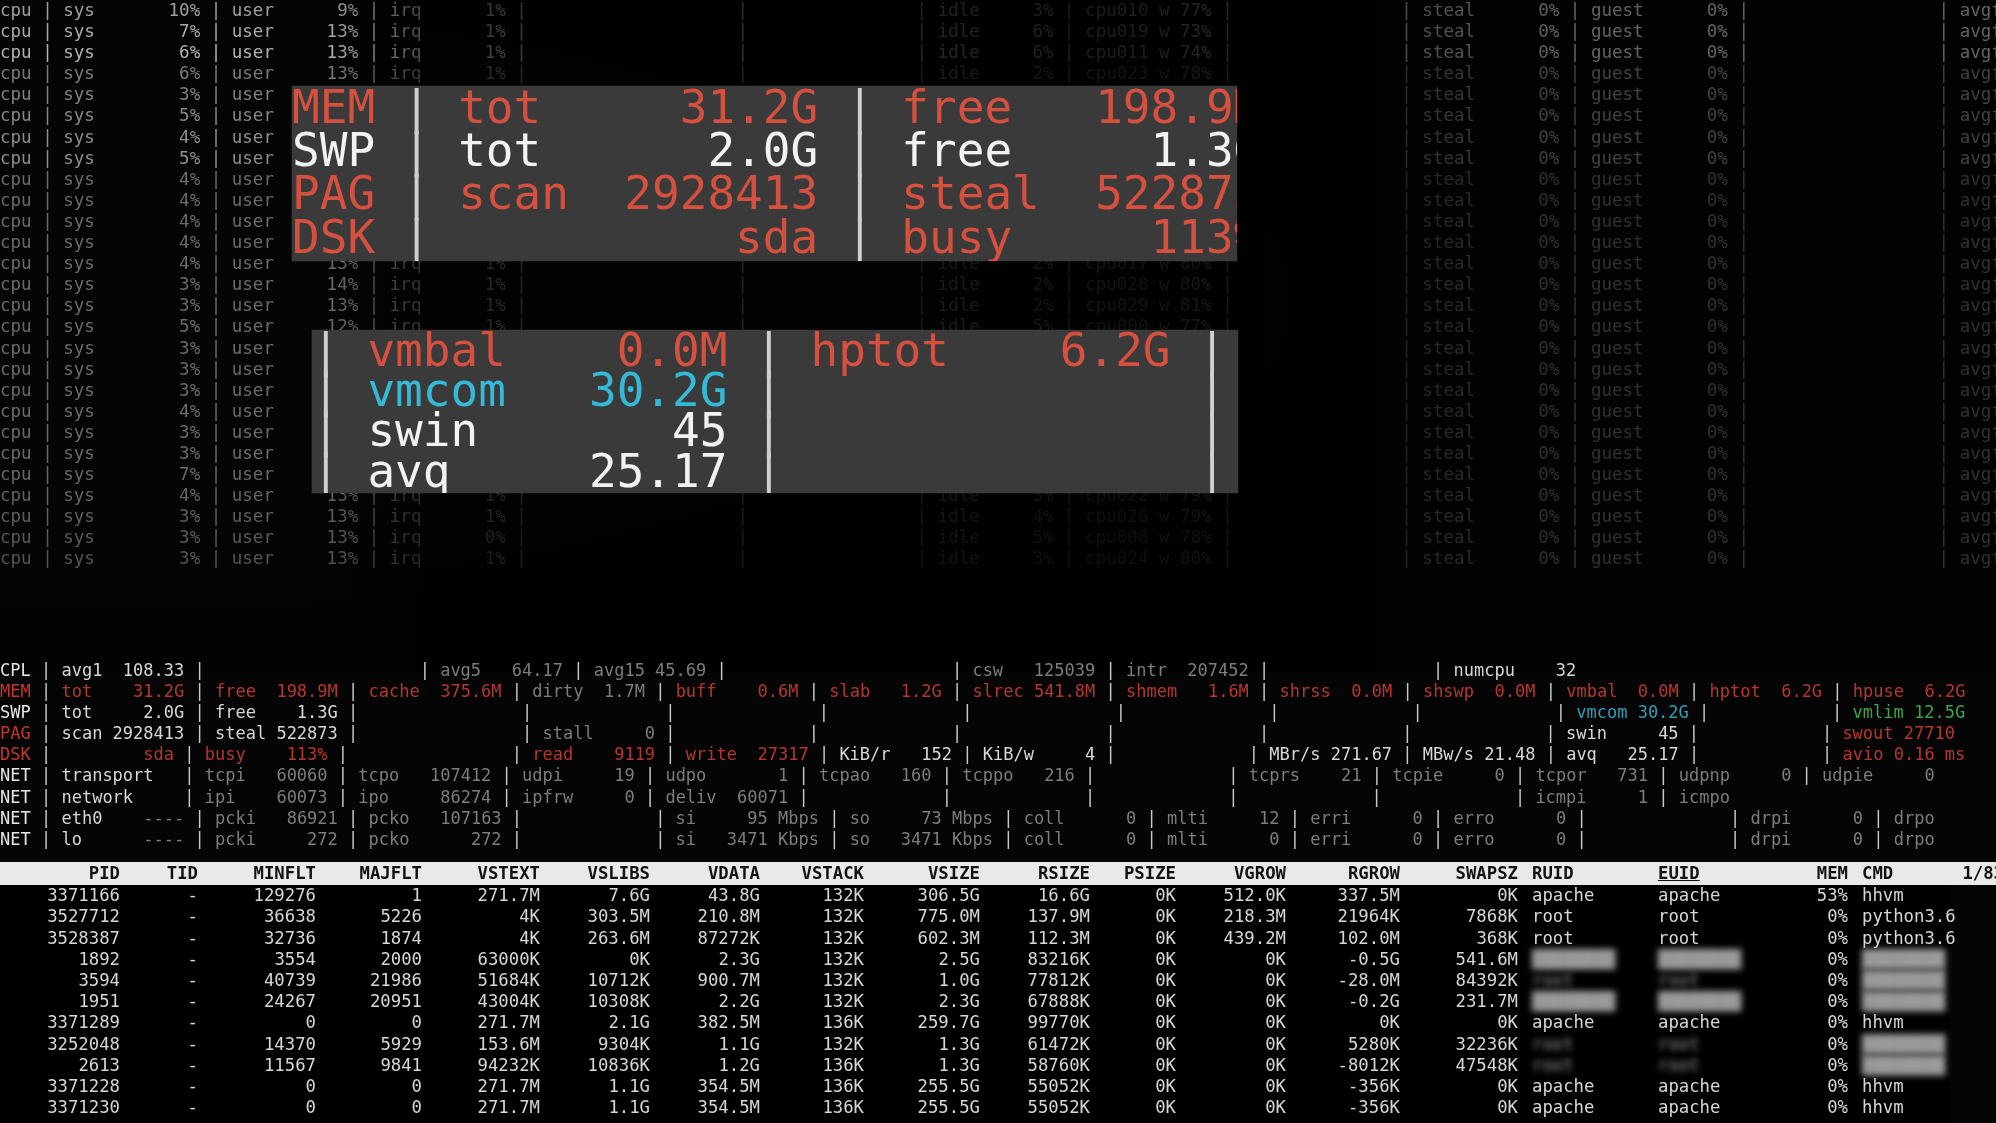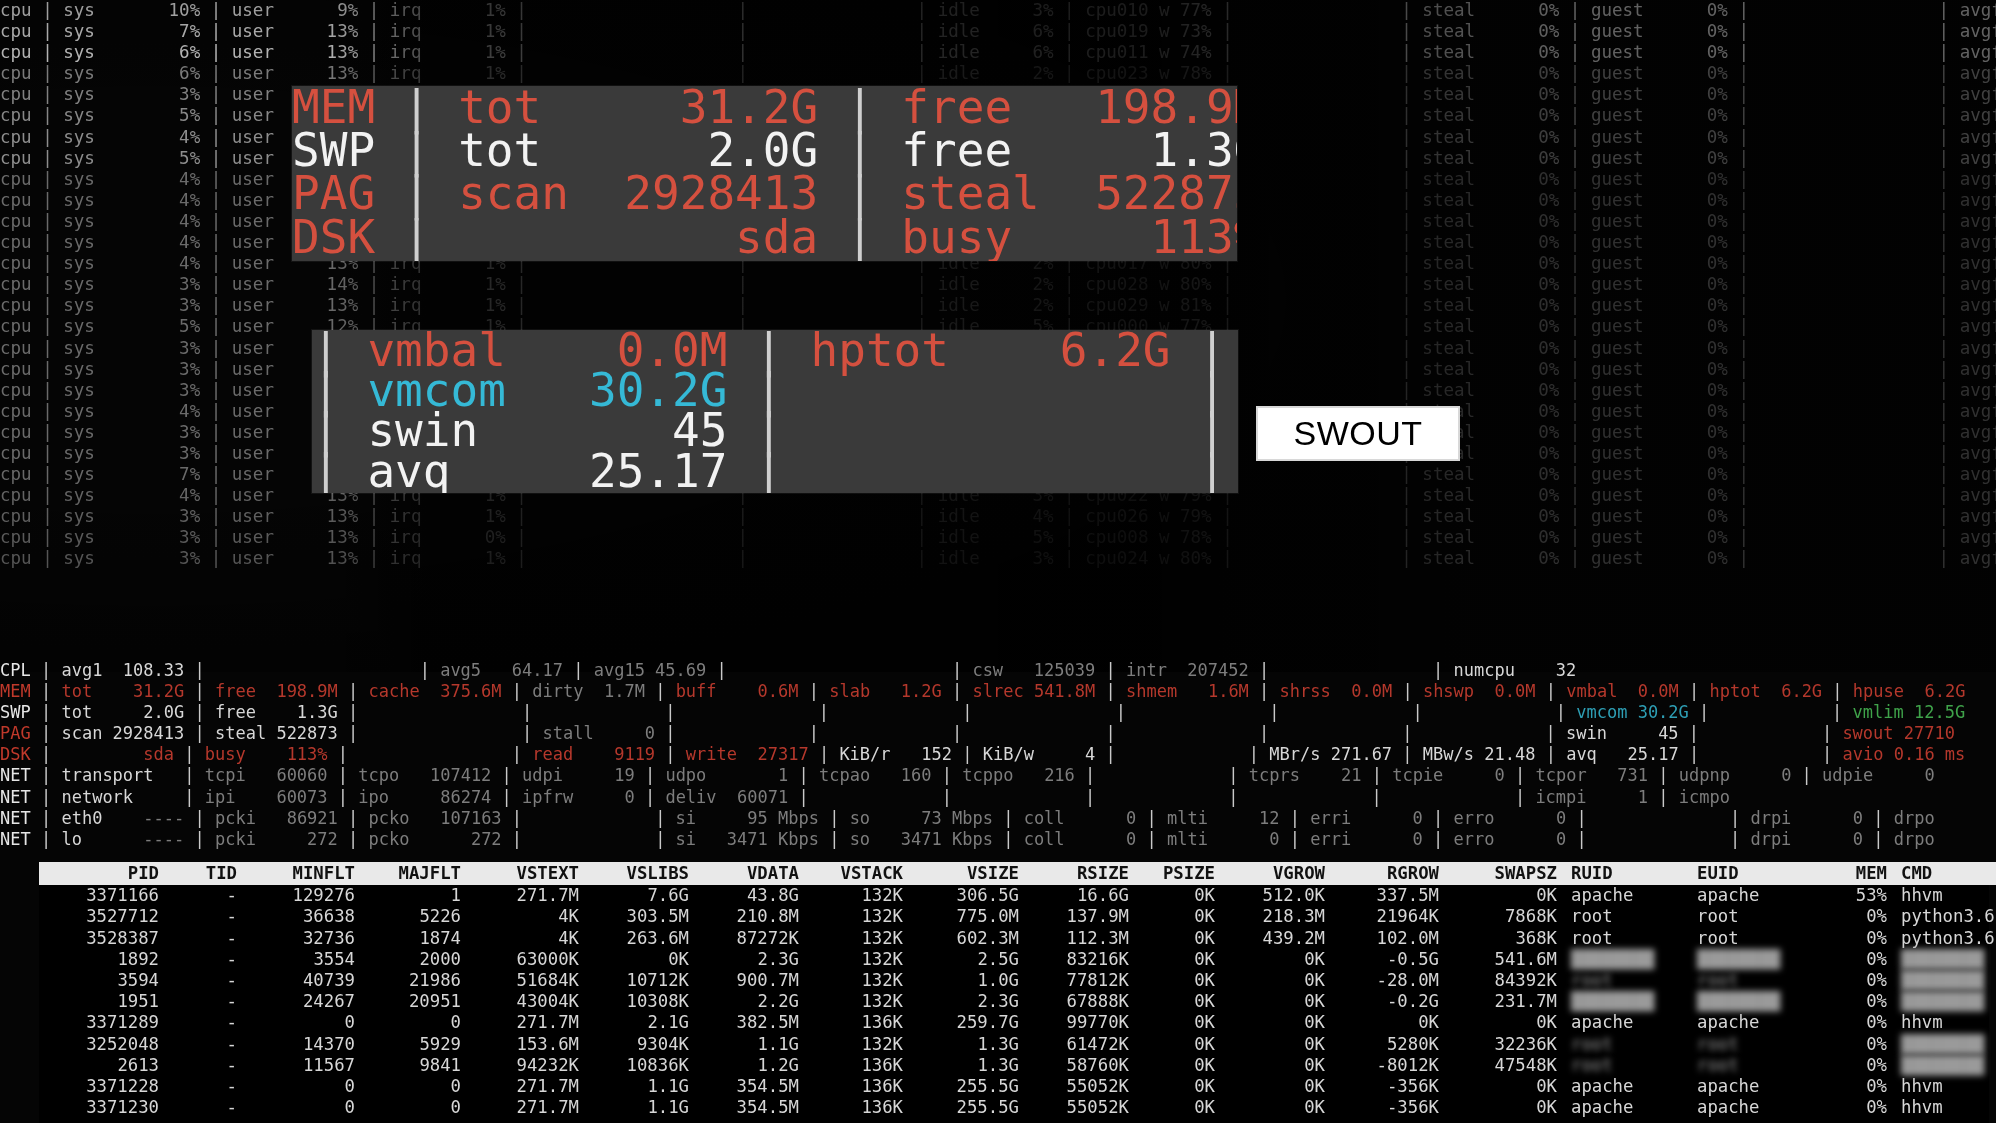--- a/index.html
+++ b/index.html
@@ -39,21 +39,21 @@
   .lbl-white{color:#e6e6e6;}
   .v-red{color:#b5382c;}
   .v-dim{color:#7d7d7d;}
   .v-white{color:#d7d7d7;}
   .v-cyan{color:#2e9fb5;}
   .v-green{color:#3fa34a;}
 
   
   #proctable{
     position:absolute;left:0;top:862px;width:1950px;height:261px;
-    background:#000;font-size:17.5px;line-height:21.2px;color:#d7d7d7;margin-left:39px;
+    background:#000;font-size:17.5px;line-height:21.2px;color:#d7d7d7;
   }
   #proctable .hdr{background:#e9e9e9;color:#111;font-weight:bold;height:22px;}
   #proctable table{border-collapse:collapse;width:1996px;table-layout:fixed;}
   #proctable td,#proctable th{
     padding:0 6px 0 0;text-align:right;white-space:nowrap;overflow:hidden;
     font-family:"DejaVu Sans Mono","Liberation Mono",monospace;font-size:17.3px;
   }
   #proctable th{padding-top:1px;padding-bottom:1px;}
   #proctable td.l,#proctable th.l{text-align:left;padding-left:8px;}
   .blur{filter:blur(3.2px);color:#9a9a9a;}
@@ -103,42 +103,41 @@
       <div class="mline"><span class="m-red">DSK </span><span class="bar">| </span><span class="m-red">          sda</span><span class="bar"> | </span><span class="m-red">busy     113%</span></div>
     </div>
 
   <div id="mag2" class="mag">
       <div class="mline"><span class="bar">| </span><span class="m-red">vmbal    0.0M</span><span class="bar"> | </span><span class="m-red">hptot    6.2G</span><span class="bar"> | </span></div>
       <div class="mline"><span class="bar">| </span><span class="m-cyan">vmcom   30.2G</span><span class="bar"> | </span><span class="m-white">             </span><span class="bar"> | </span></div>
       <div class="mline"><span class="bar">| </span><span class="m-white">swin       45</span><span class="bar"> | </span><span class="m-white">             </span><span class="bar"> | </span></div>
       <div class="mline"><span class="bar">| </span><span class="m-white">avq     25.17</span><span class="bar"> | </span><span class="m-white">             </span><span class="bar"> | </span></div>
     </div>
 
-  <div id="swout-callout">SWOUT</div>
 
   <div id="proctable">
     <table>
       <thead>
           <tr class="hdr" id="proc-head">
             <th class="" style="width: 120px;">PID</th>
             <th class="" style="width: 72px;">TID</th>
             <th class="" style="width: 112px;">MINFLT</th>
             <th class="" style="width: 100px;">MAJFLT</th>
             <th class="" style="width: 112px;">VSTEXT</th>
             <th class="" style="width: 104px;">VSLIBS</th>
             <th class="" style="width: 104px;">VDATA</th>
             <th class="" style="width: 98px;">VSTACK</th>
             <th class="" style="width: 110px;">VSIZE</th>
             <th class="" style="width: 104px;">RSIZE</th>
             <th class="" style="width: 80px;">PSIZE</th>
             <th class="" style="width: 104px;">VGROW</th>
             <th class="" style="width: 108px;">RGROW</th>
             <th class="" style="width: 112px;">SWAPSZ</th>
             <th class="l" style="width: 112px;">RUID</th>
-            <th class="l" style="width: 112px;">EUID</th>
+            <th class="l" style="width: 112px; text-decoration: underline;">EUID</th>
             <th class="" style="width: 72px;">MEM</th>
             <th class="l" style="width: 150px;">CMD<span style="float:right;padding-right:8px">1/83</span></th>
           </tr>
         </thead>
       <tbody id="proc-body">
           <tr>
             <td class="">3371166</td>
             <td class="">-</td>
             <td class="">129276</td>
             <td class="">1</td>

